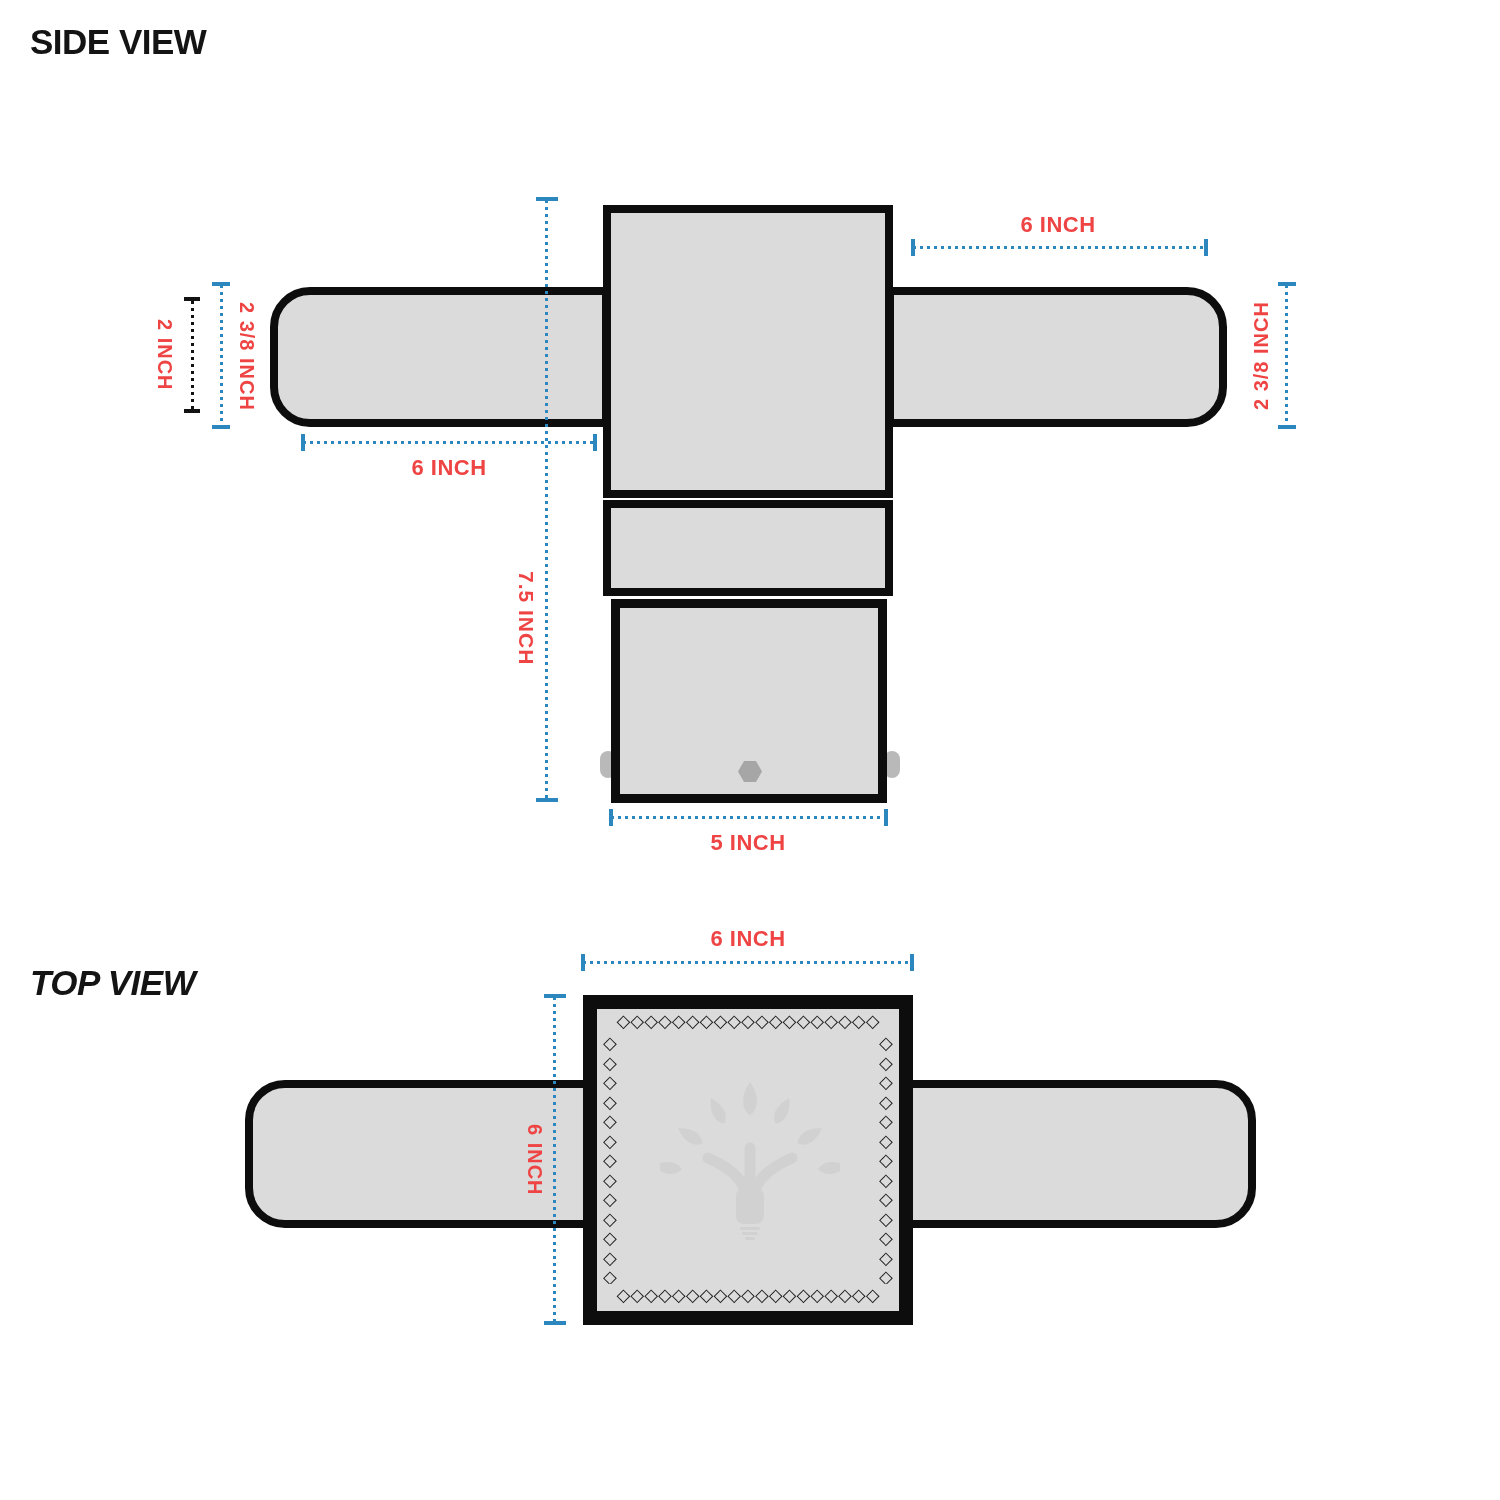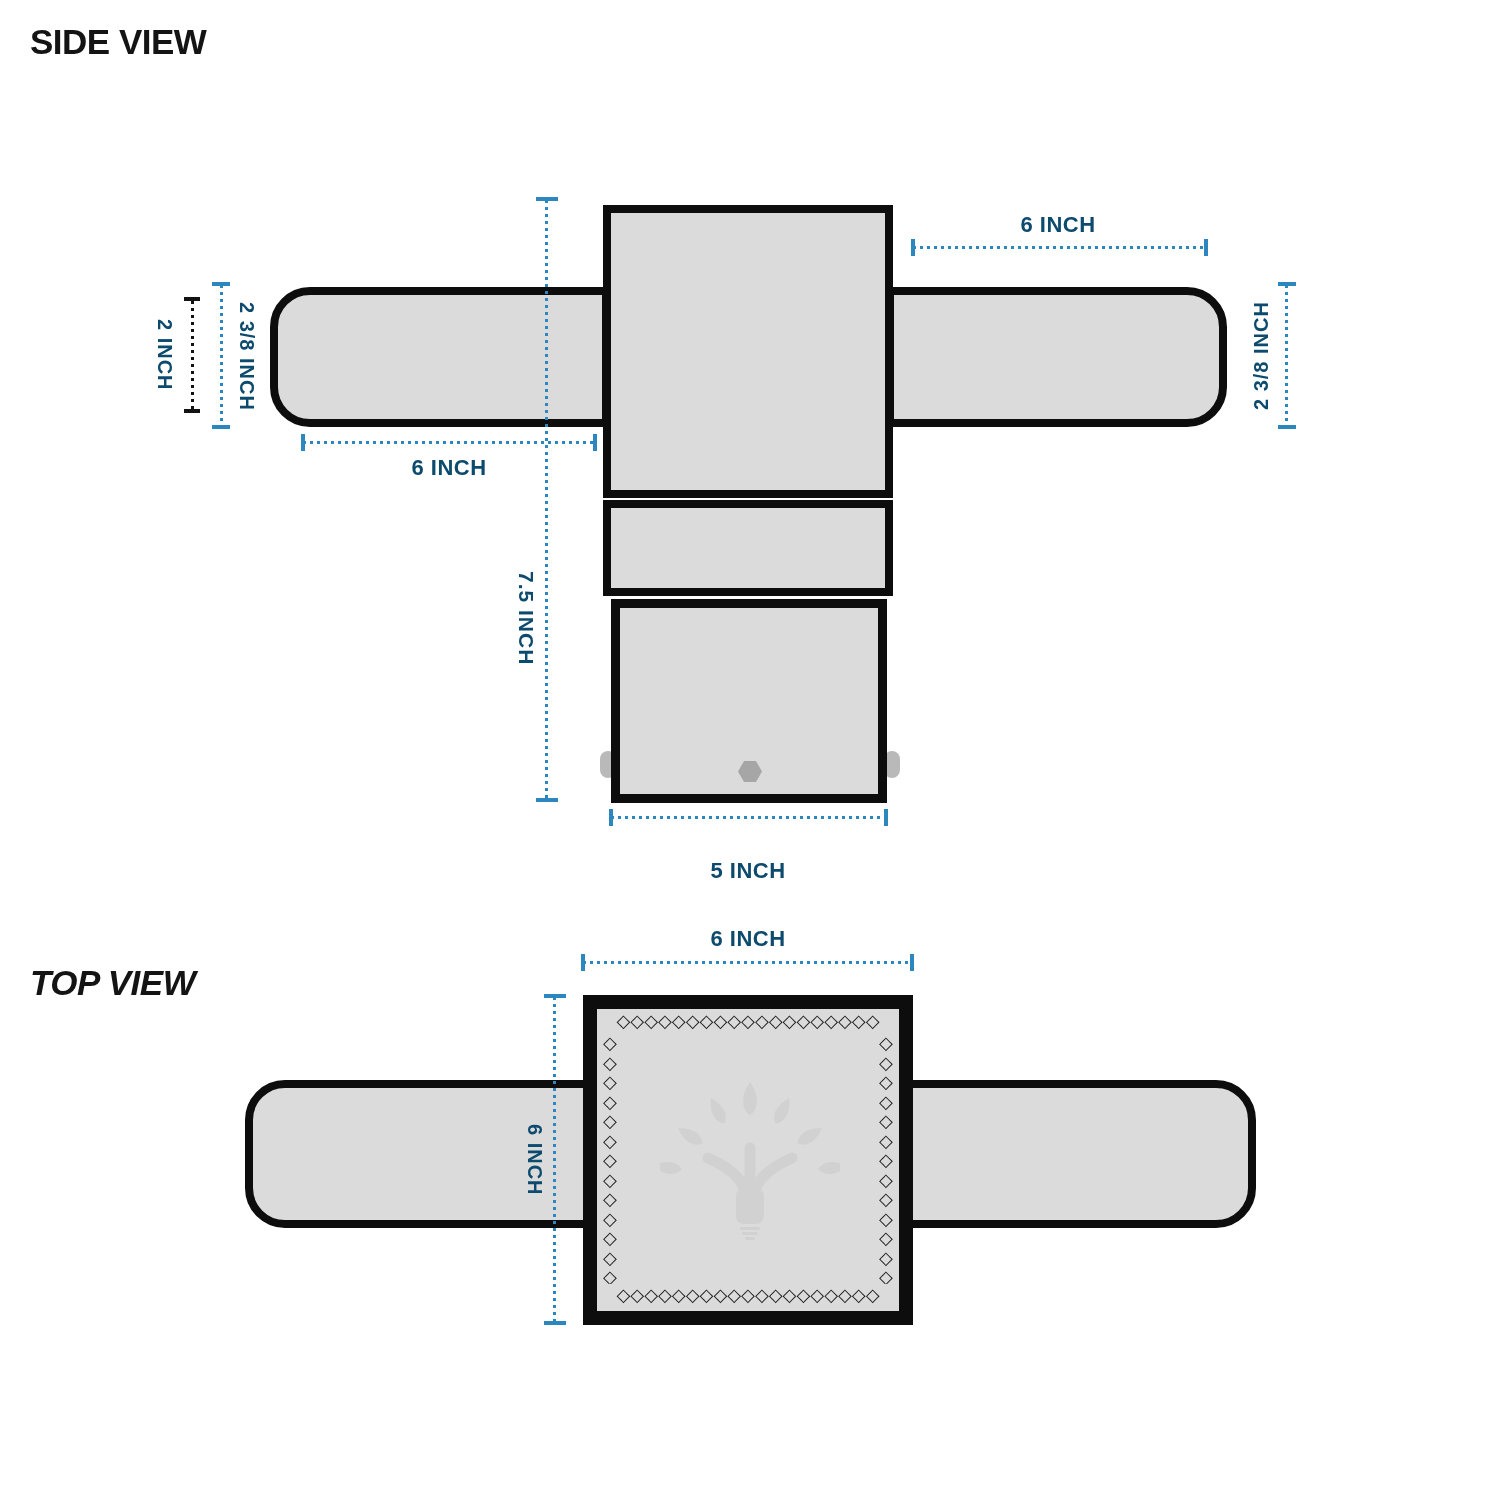--- a/index.html
+++ b/index.html
@@ -15,21 +15,21 @@
        clip-path:polygon(25% 0,75% 0,100% 50%,75% 100%,25% 100%,0 50%);z-index:4;}
   
   .dlh{position:absolute;height:3px;z-index:6;
        background:repeating-linear-gradient(90deg,var(--accent) 0 3px,transparent 3px 7px);}
   .dlv{position:absolute;width:3px;z-index:6;
        background:repeating-linear-gradient(180deg,var(--accent) 0 3px,transparent 3px 7px);}
   .dlv.dark{background:repeating-linear-gradient(180deg,var(--dim_dark) 0 3px,transparent 3px 7px);}
   .tkv{position:absolute;width:4px;height:17px;background:var(--accent);z-index:6;}
   .tkh{position:absolute;width:18px;height:4px;background:var(--accent);z-index:6;}
   .tkh.dark{background:var(--dim_dark);}
-  .dlabel{position:absolute;font-weight:bold;font-size:22px;color:#0c4a6e;text-align:center;
+  .dlabel{position:absolute;font-weight:bold;font-size:22px;color:#ef4444;text-align:center;
           letter-spacing:0.5px;white-space:nowrap;z-index:6;}
   .dlabel.vert{writing-mode:vertical-rl;font-size:20px;letter-spacing:1px;}
   .dlabel.vert.flip{transform:rotate(180deg);}
   
   .diamond-row{position:absolute;font-size:18px;line-height:20px;color:#181818;letter-spacing:0;
                text-align:center;white-space:nowrap;z-index:3;}
   .diamond-col{position:absolute;font-size:18px;line-height:19.5px;color:#181818;width:20px;
                word-break:break-all;text-align:center;z-index:3;}
   .wm{position:absolute;z-index:2;color:var(--watermark);}
 </style>
@@ -64,21 +64,21 @@
     <div class="dlabel" style="left:349px;top:455px;width:200px;">6 INCH</div>
 
     <div class="dlv" style="left:545px;top:200px;height:600px;"></div>
     <div class="tkh" style="left:536px;top:197px;width:22px;"></div>
     <div class="tkh" style="left:536px;top:798px;width:22px;"></div>
     <div class="dlabel vert" style="left:506px;top:548px;height:140px;width:32px;font-size:21px;">7.5 INCH</div>
 
     <div class="dlh" style="left:611px;top:816px;width:276px;"></div>
     <div class="tkv" style="left:609px;top:809px;"></div>
     <div class="tkv" style="left:884px;top:809px;"></div>
-    <div class="dlabel" style="left:648px;top:858px;width:200px;">5 INCH</div>
+    <div class="dlabel" style="left:648px;top:830px;width:200px;">5 INCH</div>
 
     <div class="dlv" style="left:220px;top:285px;height:142px;"></div>
     <div class="tkh" style="left:212px;top:282px;"></div>
     <div class="tkh" style="left:212px;top:425px;"></div>
     <div class="dlabel vert" style="left:228px;top:282px;height:148px;width:30px;">2 3/8 INCH</div>
 
     <div class="dlv dark" style="left:191px;top:301px;height:108px;"></div>
     <div class="tkh dark" style="left:184px;top:297px;width:16px;"></div>
     <div class="tkh dark" style="left:184px;top:409px;width:16px;"></div>
     <div class="dlabel vert" style="left:146px;top:299px;height:112px;width:30px;">2 INCH</div>

